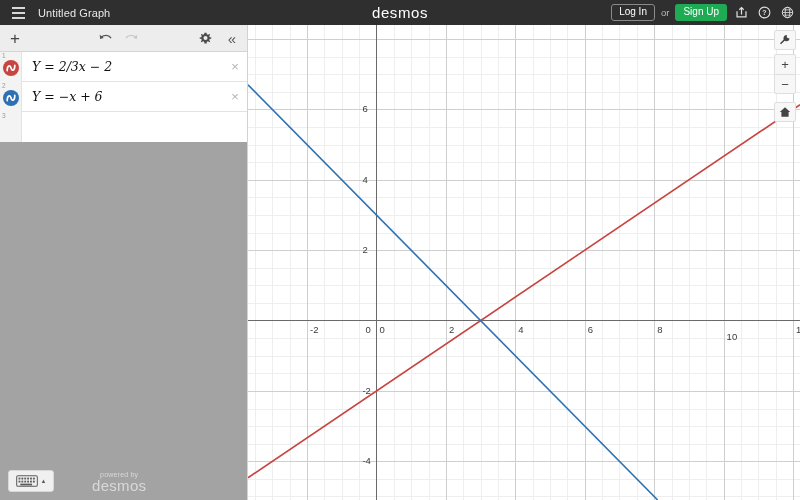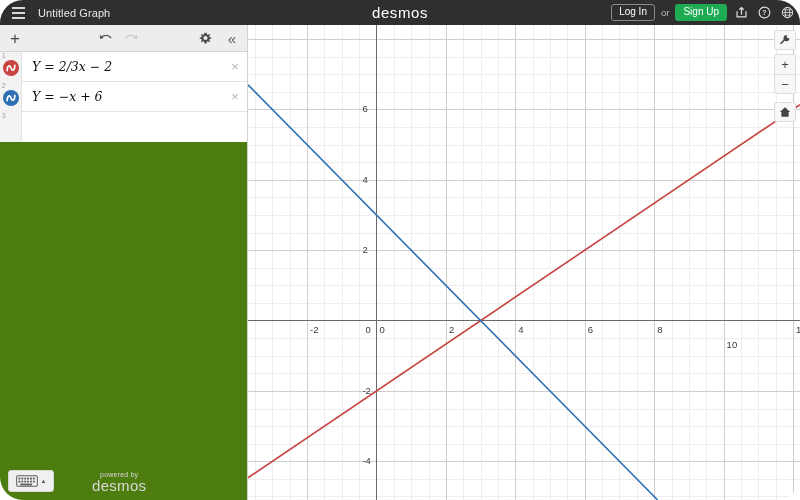--- a/index.html
+++ b/index.html
@@ -9,21 +9,20 @@
     height: 500px;
     overflow: hidden;
     font-family: "Liberation Sans", sans-serif;
     background: #fff;
   }
   #app {
     position: relative;
     width: 800px;
     height: 500px;
     overflow: hidden;
-    border-radius: 23px;
   }
 
   
   .topbar {
     position: absolute;
     left: 0; top: 0;
     width: 800px; height: 25px;
     background: #2f2f2f;
     color: #ffffff;
     display: flex;
@@ -150,21 +149,21 @@
     font-size: 15px;
     color: #5a5a5a;
     cursor: pointer;
     line-height: 1;
   }
 
   .expr-list {
     position: absolute;
     left: 0; top: 27px; right: 0;
     bottom: 0;
-    background: #4d7c0f;
+    background: #a3a3a3;
   }
   .expr-row {
     position: relative;
     height: 30px;
     border-bottom: 1px solid #e3e3e3;
     display: flex;
     align-items: center;
     box-sizing: border-box;
     background: #fff;
   }
@@ -507,21 +506,21 @@
       </div>
     <div class="axis-x" id="axis-x" style="top: 294.756px;"></div>
     <div class="axis-y" id="axis-y" style="left: 127.653px;"></div>
     <div id="tick-layer">
         <div class="tick-label" style="left: 62.0189px; top: 298.556px;">-2</div>
         <div class="tick-label" style="left: 131.453px; top: 298.556px;">0</div>
         <div class="tick-label" style="left: 200.887px; top: 298.556px;">2</div>
         <div class="tick-label" style="left: 270.321px; top: 298.556px;">4</div>
         <div class="tick-label" style="left: 339.755px; top: 298.556px;">6</div>
         <div class="tick-label" style="left: 409.189px; top: 298.556px;">8</div>
-        <div class="tick-label" style="left: 478.623px; top: 314px;">10</div>
+        <div class="tick-label" style="left: 478.623px; top: 306px;">10</div>
         <div class="tick-label" style="left: 548.057px; top: 298.556px;">12</div>
         <div class="tick-label" style="left: 114.453px; top: 78.4444px;">6</div>
         <div class="tick-label" style="left: 114.453px; top: 148.815px;">4</div>
         <div class="tick-label" style="left: 114.453px; top: 219.185px;">2</div>
         <div class="tick-label" style="left: 114.453px; top: 359.926px;">-2</div>
         <div class="tick-label" style="left: 114.453px; top: 430.296px;">-4</div>
         <div class="tick-label" style="left: 117.453px; top: 298.556px;">0</div>
       </div>
     <svg class="curve-layer" id="curve-layer" viewBox="0 0 552 475">
         <line x1="0" y1="452.72777777777776" x2="552" y2="79.76481481481483" stroke="#c74440" stroke-width="1.6"></line>

